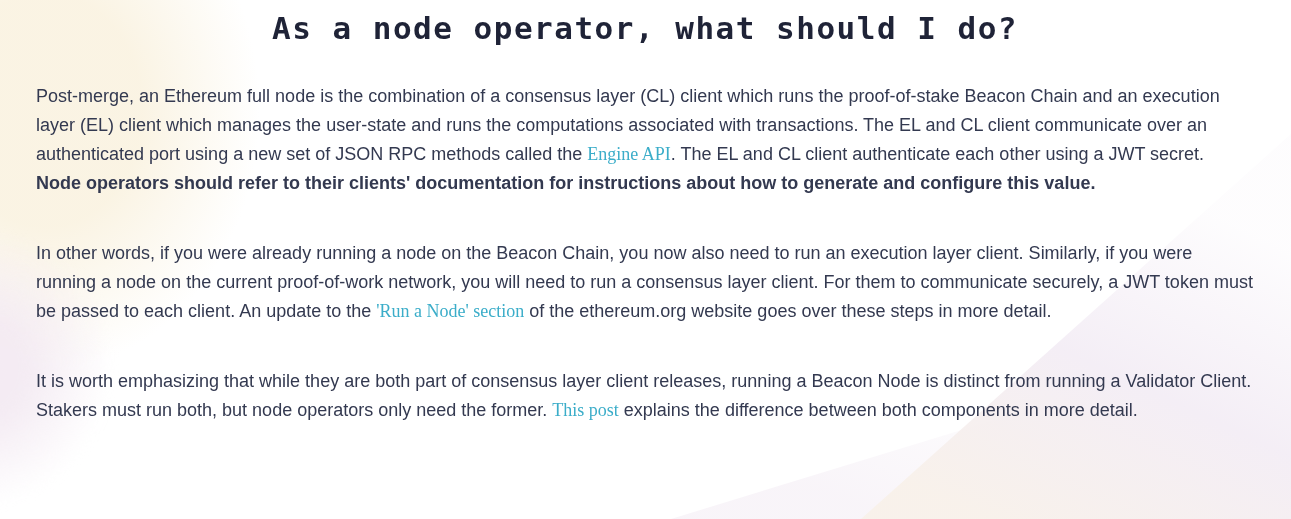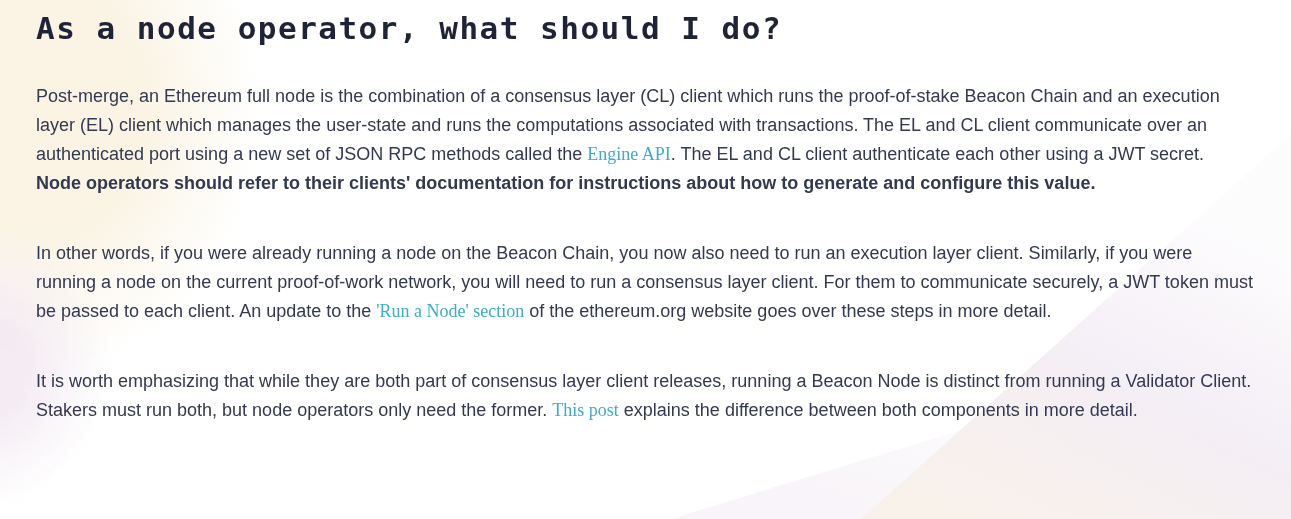--- a/index.html
+++ b/index.html
@@ -75,20 +75,21 @@
     padding: 8px 37px 0 36px;
   }
   h2 {
     margin: 0 0 34px 0;
     font-family: "DejaVu Sans Mono", "Liberation Mono", monospace;
     font-weight: 700;
     font-size: 31px;
     line-height: 40px;
     letter-spacing: 1.5px;
     color: var(--heading-text);
+    text-align: center;
   }
   p.body-paragraph {
     margin: 0 0 41px 0;
     font-size: 18px;
     line-height: 29px;
     color: var(--body-text);
   }
   p.body-paragraph:last-child { margin-bottom: 0; }
   p.body-paragraph strong { font-weight: 700; }
   a.inline-link {

